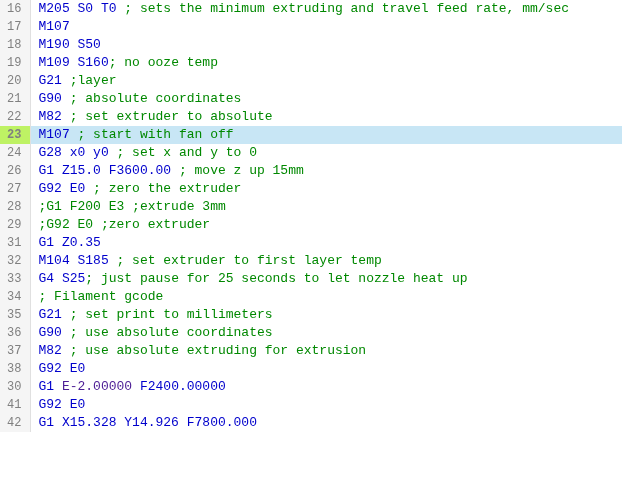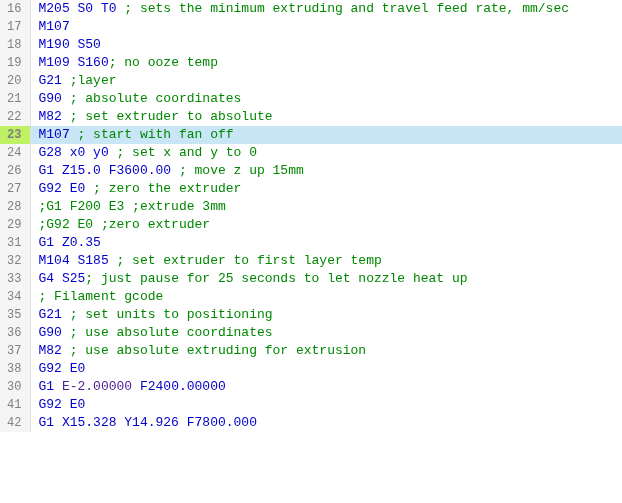--- a/index.html
+++ b/index.html
@@ -148,21 +148,21 @@
         <tr class="code-row">
           <td class="line-num">33</td>
           <td class="code-content"><span class="kw-blue">G4 S25</span><span class="kw-comment">; just pause for 25 seconds to let nozzle heat up</span></td>
         </tr>
         <tr class="code-row">
           <td class="line-num">34</td>
           <td class="code-content"><span class="kw-comment">; Filament gcode</span></td>
         </tr>
         <tr class="code-row">
           <td class="line-num">35</td>
-          <td class="code-content"><span class="kw-blue">G21 </span><span class="kw-comment">; set units to positioning</span></td>
+          <td class="code-content"><span class="kw-blue">G21 </span><span class="kw-comment">; set print to millimeters</span></td>
         </tr>
         <tr class="code-row">
           <td class="line-num">36</td>
           <td class="code-content"><span class="kw-blue">G90 </span><span class="kw-comment">; use absolute coordinates</span></td>
         </tr>
         <tr class="code-row">
           <td class="line-num">37</td>
           <td class="code-content"><span class="kw-blue">M82 </span><span class="kw-comment">; use absolute extruding for extrusion</span></td>
         </tr>
         <tr class="code-row">

